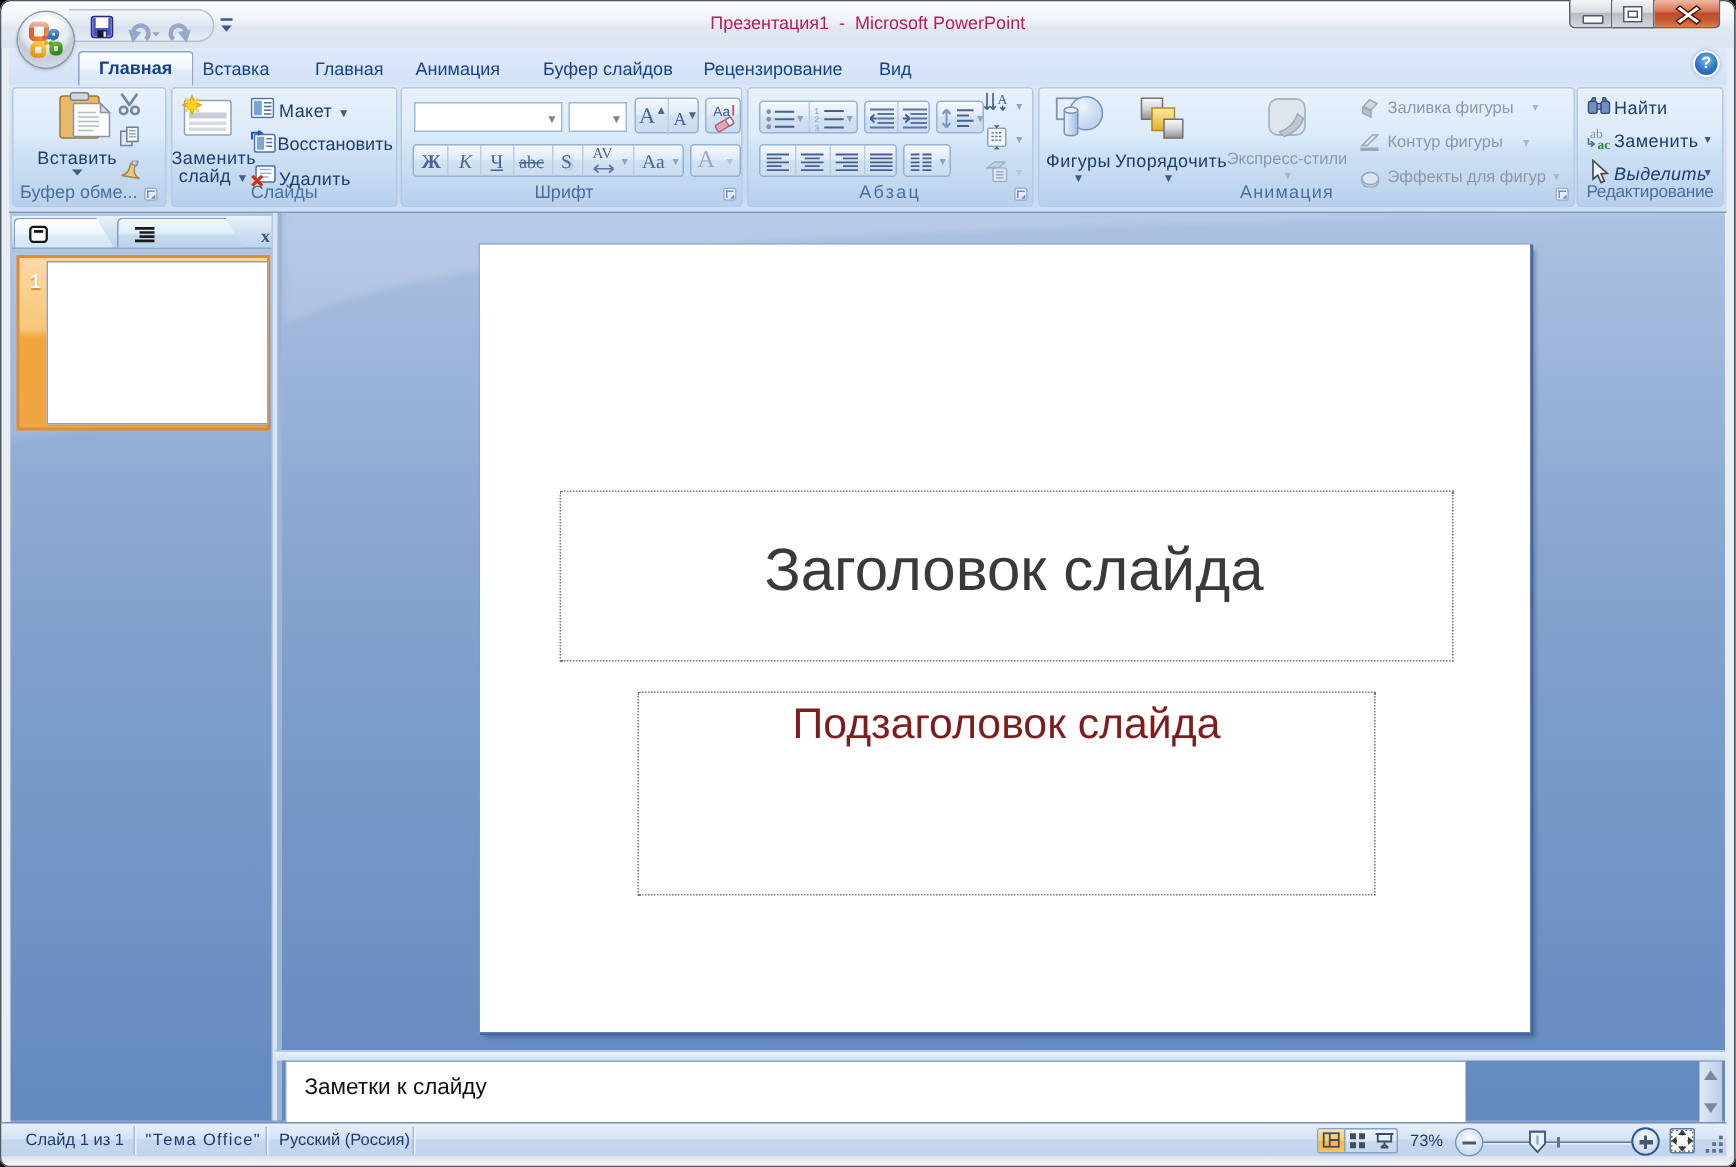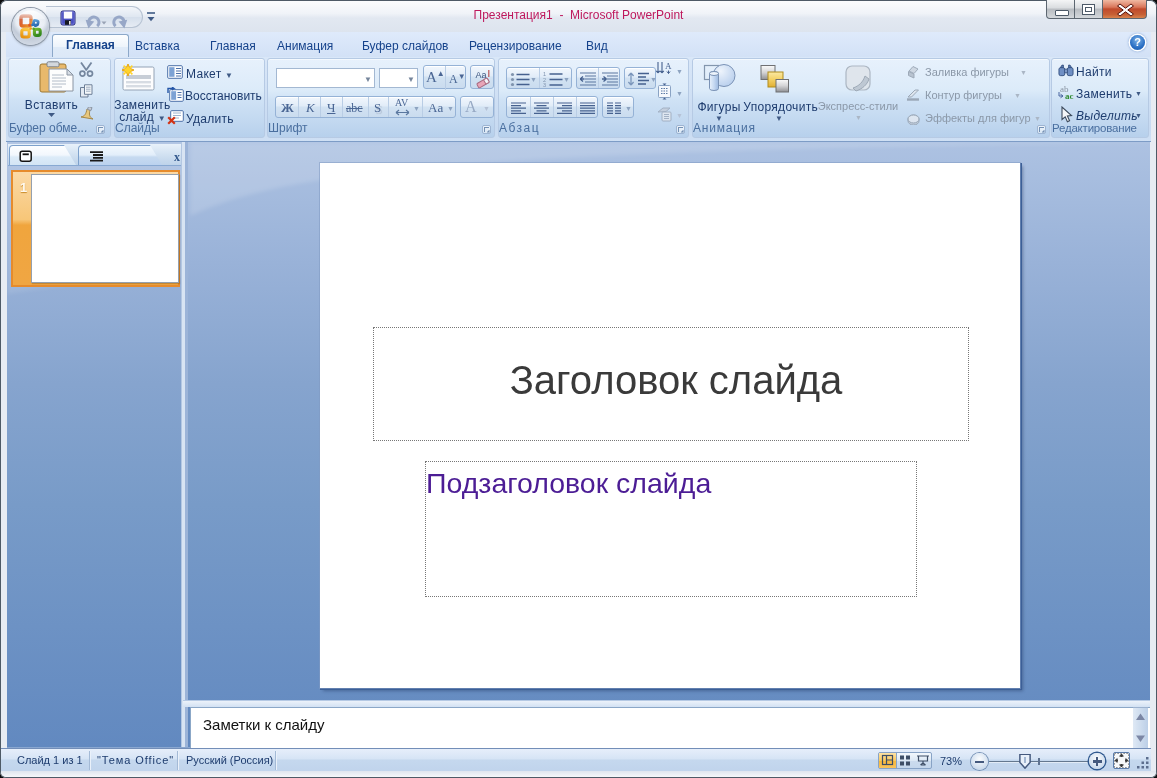--- a/index.html
+++ b/index.html
@@ -22,21 +22,21 @@
 #qat{position:absolute;left:46px;top:6px;width:96px;height:20px;border:1px solid #b6c2d2;border-left:none;border-radius:0 12px 12px 0;
  background:linear-gradient(#f3f6fa,#dfe7f1 50%,#d5dfec 51%,#e6ecf4);}
 
 #tabrow{position:absolute;left:6px;top:32px;right:6px;height:25px;background:linear-gradient(#dfeafb,#d2e1f6);}
 .tab{position:absolute;top:3px;height:22px;line-height:22px;font-size:12px;color:#15428b;padding:0 13px;}
 .tab.sel{background:linear-gradient(#fdfeff,#eef4fb 50%,#e0ebf8 51%,#dce8f7);border:1px solid #8ca8c9;border-bottom:none;border-radius:3px 3px 0 0;top:2px;height:23px;line-height:21px;font-weight:bold;}
 
 #ribbon2{position:absolute;left:6px;top:57px;right:6px;height:85px;background:linear-gradient(#d9e7f8,#c7daf1 85%,#cfe0f4);border-bottom:1px solid #7d9cc6;box-sizing:border-box;}
 .grp{position:absolute;top:1px;height:80px;border:1px solid #b6cae4;border-radius:3px;box-sizing:border-box;
  background:linear-gradient(#e7f1fc 0%,#dcebf9 40%,#cfe2f5 52%,#c2d8f0 80%,#b7d0ec 100%);box-shadow:inset 0 1px 0 #f4f9fe;}
-.grplabel{position:absolute;bottom:1px;left:0;right:0;font-size:12px;color:#4a6f9f;height:14px;line-height:13px;}
+.grplabel{position:absolute;bottom:1px;left:0;right:0;text-align:center;font-size:12px;color:#4a6f9f;height:14px;line-height:13px;}
 .launcher{position:absolute;right:3px;bottom:3px;width:9px;height:9px;border:1px solid #9db4d2;border-radius:2px;box-sizing:border-box;background:linear-gradient(#eef4fb,#d8e6f4);}
 .launcher:after{content:"";position:absolute;left:1px;top:1px;width:4px;height:4px;border-left:1px solid #7490b3;border-top:1px solid #7490b3;}
 .launcher:before{content:"";position:absolute;right:0.5px;bottom:0.5px;width:3px;height:3px;background:#7490b3;clip-path:polygon(100% 0,100% 100%,0 100%);}
 .btnlbl{font-size:12px;letter-spacing:0.3px;color:#1e3c6e;}
 .gray{color:#8b98a8;font-size:11px;letter-spacing:0px;}
 .combo{height:18px;background:#fff;border:1px solid #a3b8d2;box-sizing:border-box;}
 .cbarr{position:absolute;right:2px;top:6px;font-size:8px;color:#76869c;}
 .btnbox{border:1px solid #95b2d6;border-radius:3px;box-sizing:border-box;background:linear-gradient(#f2f7fd 0%,#e1ecf8 45%,#d2e2f2 50%,#cadcef 100%);box-shadow:inset 0 1px 0 #fff;}
 .fletter{font-family:"Liberation Serif",serif;font-size:13px;color:#4a6694;}
 .fsep{position:absolute;top:0;width:1px;height:20px;background:#b9cde5;}
@@ -44,21 +44,21 @@
 .dnb{font-size:8px;color:#3f5a85;}
 
 #work{position:absolute;left:7px;top:142px;width:1143px;height:606px;overflow:hidden;background:#8aa7d0;}
 #workg{position:absolute;left:0;top:0;width:1143px;height:605px;
  background:linear-gradient(#adc2e2 0%,#99b2d8 20%,#86a4ce 40%,#789bc8 60%,#6d92c4 80%,#6289c0 100%);}
 .sheensvg{position:absolute;filter:blur(2px);}
 .ltab{position:absolute;top:1px;height:20px;border:1px solid #7da1cc;border-bottom:none;
  background:linear-gradient(#fafcfe 0%,#e2edf8 45%,#c8dbef 55%,#bed4ec 100%);}
 #slide{position:absolute;left:313px;top:21px;width:700px;height:525px;background:#fff;box-shadow:0 0 0 1px rgba(130,155,195,.55),1px 1px 0 1px #3c5f97,3px 3px 3px rgba(25,45,85,.4);}
 .ph{position:absolute;border:1px dotted #777;}
-#notes{position:absolute;left:183px;top:565px;width:965px;height:41px;background:#fff;border-top:1px solid #8ba7c7;border-left:1px solid #8ba7c7;box-sizing:border-box;}
+#notes{position:absolute;left:183px;top:565px;width:787px;height:41px;background:#fff;border-top:1px solid #8ba7c7;border-left:1px solid #8ba7c7;box-sizing:border-box;}
 #nscroll{position:absolute;left:1126px;top:565px;width:15px;height:41px;background:linear-gradient(90deg,#dfe9f5,#bccfe7);border-top:1px solid #9db3d0;box-sizing:border-box;}
 
 #status{position:absolute;left:1px;top:748px;right:6px;height:22px;border-top:1px solid #738eb8;
  background:linear-gradient(#e6eefa 0%,#d6e4f5 45%,#c5d8ee 50%,#c0d4ec 100%);padding-left:26px;}
 .sep{position:absolute;top:2px;width:1px;height:19px;background:#a4bad6;box-shadow:1px 0 0 #eaf1fa;}
 .stxt{position:absolute;top:5px;font-size:11px;color:#1e3c6e;}
 #bottomframe{position:absolute;left:1px;right:1px;top:771px;height:6px;border-radius:0 0 5px 5px;background:linear-gradient(#dfe5ee,#f5f7fa);}
 </style></head>
 <body>
 <div id="win">
@@ -481,21 +481,21 @@
     </div>
 
     <div style="position:absolute;left:174px;top:0;width:1px;height:605px;background:#b3c7e2;"></div>
     <div style="position:absolute;left:175px;top:0;width:3px;height:605px;background:#d8e4f3;"></div>
     <div style="position:absolute;left:178px;top:0;width:3px;height:605px;background:#9cb4d8;"></div>
     <div id="slide">
       <div class="ph" style="left:53px;top:164px;width:594px;height:112px;">
         <div style="position:absolute;left:10px;right:0;top:30px;text-align:center;font-size:40px;color:#3a3a3a;">Заголовок слайда</div>
       </div>
       <div class="ph" style="left:105px;top:298px;width:490px;height:134px;">
-        <div style="position:absolute;left:0;right:0;top:5px;text-align:left;font-size:28.5px;color:#4c1d95;">Подзаголовок слайда</div>
+        <div style="position:absolute;left:0;right:0;top:5px;text-align:center;font-size:28.5px;color:#7f1d1d;">Подзаголовок слайда</div>
       </div>
     </div>
     <div style="position:absolute;left:176px;top:558px;width:967px;height:7px;background:linear-gradient(#ecf2fa,#d2e1f3);border-top:1px solid #b5c9e4;box-sizing:border-box;"></div>
     <div id="notes">
         <div style="position:absolute;left:12px;top:8px;font-size:15px;color:#111;">Заметки к слайду</div>
       </div>
     <div id="nscroll">
       <svg width="15" height="40">
         <path d="M7.5 5.5 l4.5 6.5 h-9 z" fill="#7c87a5"></path>
         <path d="M7.5 34 l4.5 -6.5 h-9 z" fill="#7c87a5"></path>

